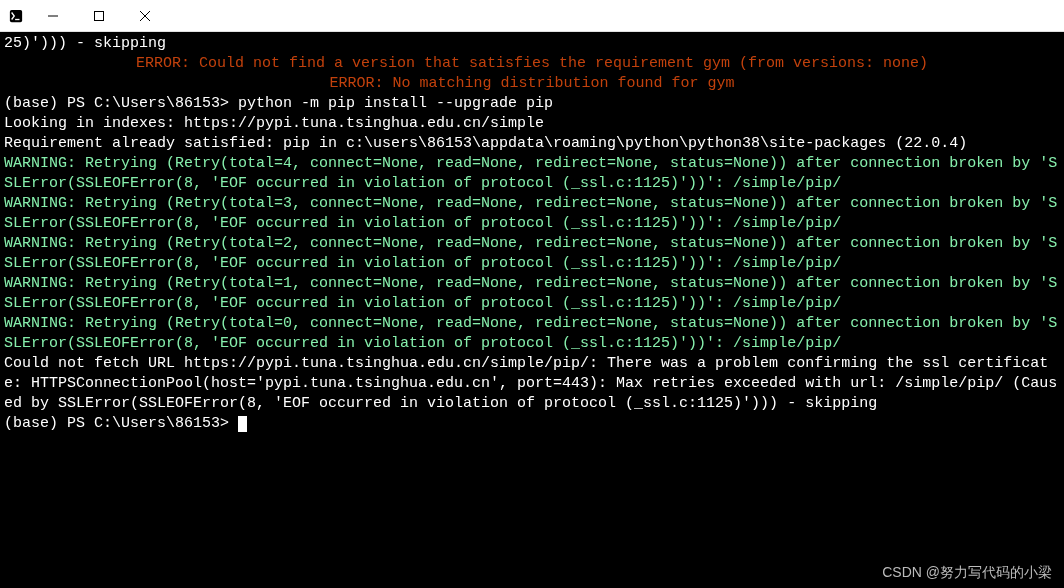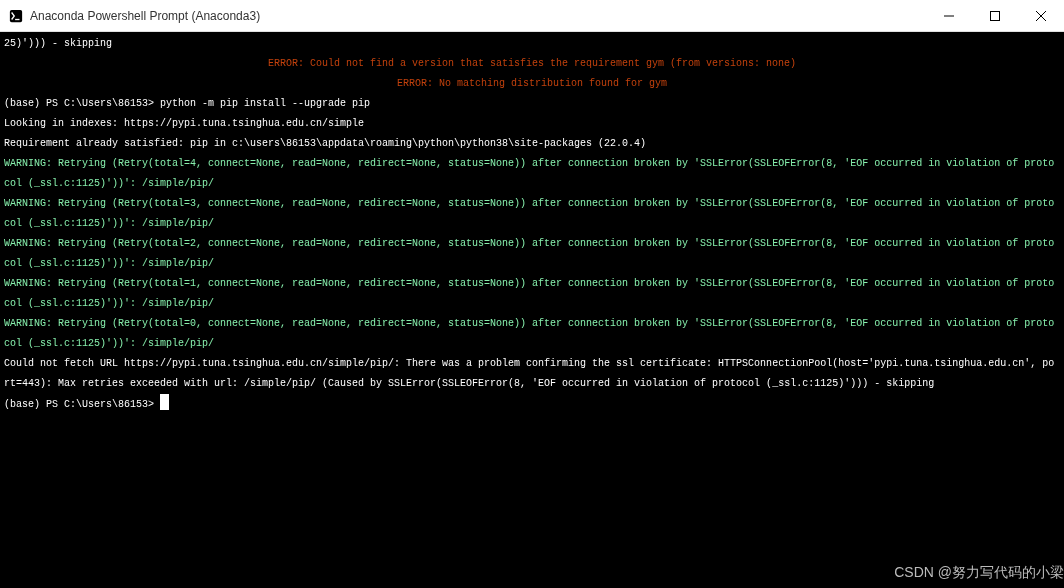--- a/index.html
+++ b/index.html
@@ -2,39 +2,38 @@
 <html><head>
 <meta charset="utf-8">
 <style>
 * { margin:0; padding:0; box-sizing:border-box; }
 body { width:1064px; height:588px; font-family:"Microsoft YaHei",sans-serif; background:#000; overflow:hidden; }
 .titlebar { height:32px; background:#fff; display:flex; align-items:center; padding:0 0 0 8px; font-size:12px; color:#333; border-bottom:1px solid #e0e0e0; }
 .tb-icon { width:16px; height:16px; margin-right:6px; display:flex; align-items:center; justify-content:center; }
 .tb-title { flex:1; white-space:nowrap; overflow:hidden; }
 .tb-ctrls { display:flex; height:100%; }
 .tb-ctrl { width:46px; height:32px; display:flex; align-items:center; justify-content:center; cursor:pointer; color:#555; font-size:13px; }
-.terminal { width:1064px; height:556px; background:#000; padding:2px 4px; font-family:Consolas,"Courier New",monospace; font-size:10px; line-height:20px; color:#fff; overflow:hidden; word-break:break-all; white-space:pre-wrap; }
+.terminal { width:1064px; height:556px; background:#000; padding:2px 4px; font-family:Consolas,"Courier New",monospace; font-size:15px; line-height:20px; color:#fff; overflow:hidden; word-break:break-all; white-space:pre-wrap; }
 .l-err { color:#c2410c;text-align:center; }
 .l-warn { color:#86efac; }
 .l-norm { color:#fff; }
 .cursor { display:inline-block; width:9px; height:16px; background:#fff; vertical-align:text-bottom; }
-.watermark { position:absolute; bottom:6px; right:0; color:#bbb; font-size:14px; font-family:"Microsoft YaHei",sans-serif; }
+.watermark { position:absolute; bottom:6px; right:12px; color:#bbb; font-size:14px; font-family:"Microsoft YaHei",sans-serif; }
 </style>
 </head>
 <body>
 
 <div class="titlebar">
   <span class="tb-icon">
     <svg width="14" height="14" viewBox="0 0 16 16">
         <rect x="1" y="1" width="14" height="14" fill="#000" rx="2"></rect>
         <path d="M3 4 L6 8 L3 12" stroke="#fff" stroke-width="1.5" fill="none"></path>
         <line x1="7" y1="12" x2="12" y2="12" stroke="#fff" stroke-width="1.5"></line>
       </svg>
   </span>
-  <span class="tb-title">Anaconda Powershell Prompt (Anaconda3)</span>
   <div class="tb-ctrls">
     <div class="tb-ctrl">
       <svg width="10" height="10" viewBox="0 0 10 10">
           <line x1="0" y1="5" x2="10" y2="5" stroke="#000" stroke-width="1"></line>
         </svg>
     </div>
     <div class="tb-ctrl">
       <svg width="10" height="10" viewBox="0 0 10 10">
           <rect x="0.5" y="0.5" width="9" height="9" fill="none" stroke="#000" stroke-width="1"></rect>
         </svg>

